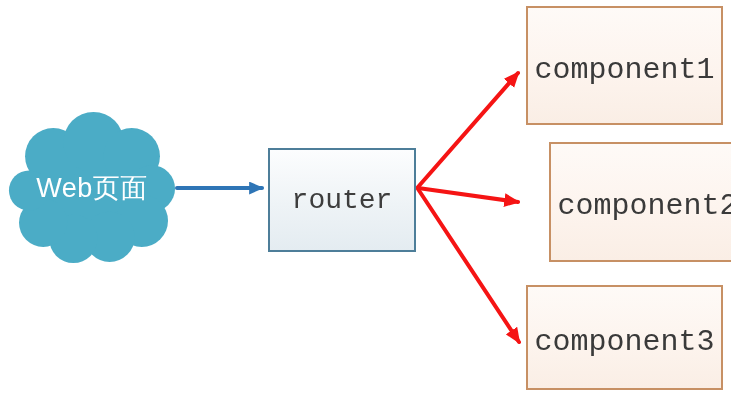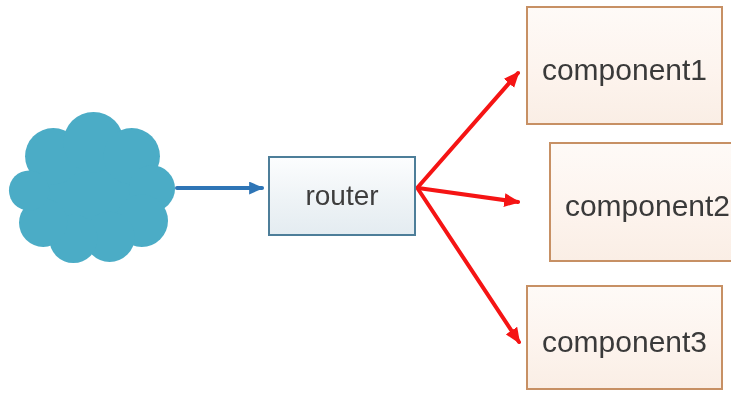--- a/index.html
+++ b/index.html
@@ -42,26 +42,27 @@
     top: 0;
     width: 731px;
     height: 410px;
   }
   .node-box {
     position: absolute;
     box-sizing: border-box;
     display: flex;
     align-items: center;
     justify-content: center;
+    font-family: Liberation Mono, monospace;
   }
   .router-box {
     left: 268px;
-    top: 156px;
+    top: 148px;
     width: 148px;
-    height: 80px;
+    height: 104px;
     border: 2px solid #4d7e99;
     background: linear-gradient(to bottom, #fcfdfe 0%, #eef3f6 55%, #e4ecf1 100%);
     font-size: 28px;
     color: #3d3d3d;
   }
   .comp-box {
     left: 526px;
     width: 197px;
     border: 2px solid #c79064;
     background: linear-gradient(to bottom, #fefaf7 0%, #fdf4ee 55%, #faeee5 100%);
@@ -85,20 +86,21 @@
       <circle cx="84" cy="30" r="30"></circle>
       <circle cx="122" cy="44" r="28"></circle>
       <circle cx="142" cy="76" r="23"></circle>
       <circle cx="132" cy="108" r="26"></circle>
       <circle cx="100" cy="124" r="25"></circle>
       <circle cx="64" cy="126" r="24"></circle>
       <circle cx="34" cy="110" r="24"></circle>
       <circle cx="20" cy="78" r="20"></circle>
     </g>
   </svg>
+  <div class="cloud-label">Web页面</div>
 
   <svg class="arrows-svg" viewBox="0 0 731 410" aria-hidden="true">
     <defs>
       <marker id="arrow-blue" viewBox="0 0 14 12" refX="12" refY="6" markerWidth="15" markerHeight="13" markerUnits="userSpaceOnUse" orient="auto">
         <path d="M0,0 L14,6 L0,12 Z" fill="#2e75b6"></path>
       </marker>
       <marker id="arrow-red" viewBox="0 0 14 12" refX="12" refY="6" markerWidth="16" markerHeight="14" markerUnits="userSpaceOnUse" orient="auto">
         <path d="M0,0 L14,6 L0,12 Z" fill="#f51414"></path>
       </marker>
     </defs>

